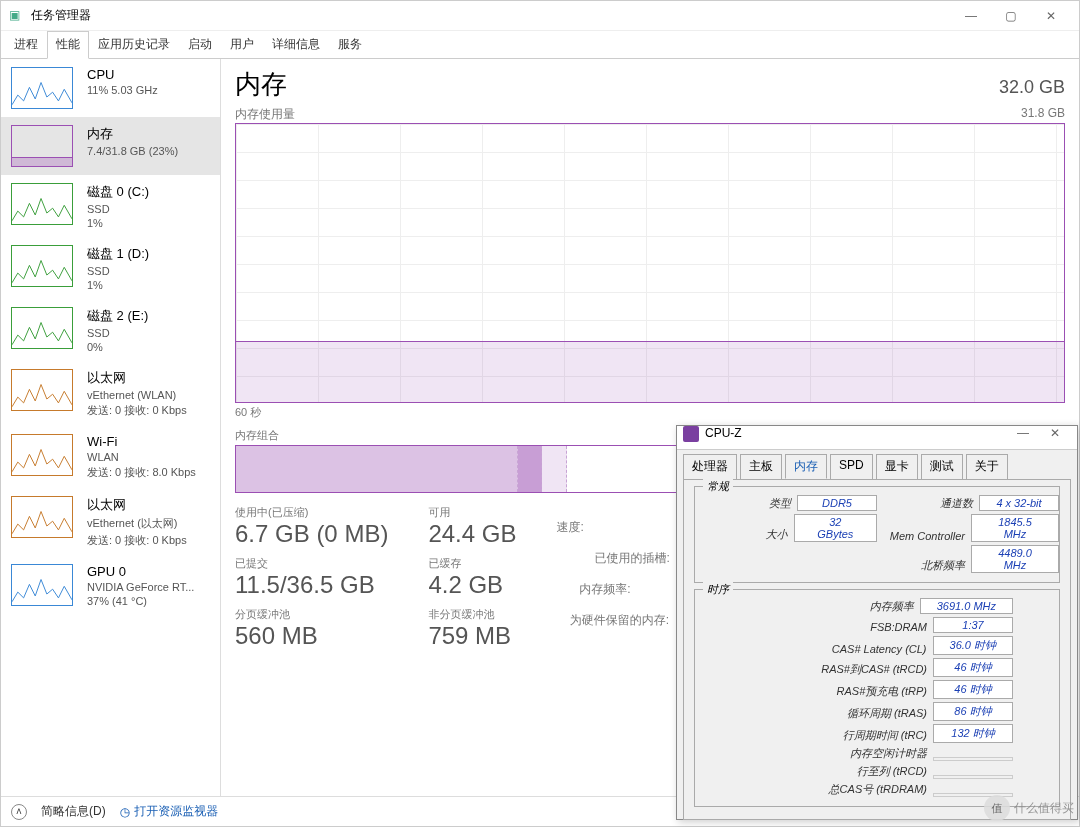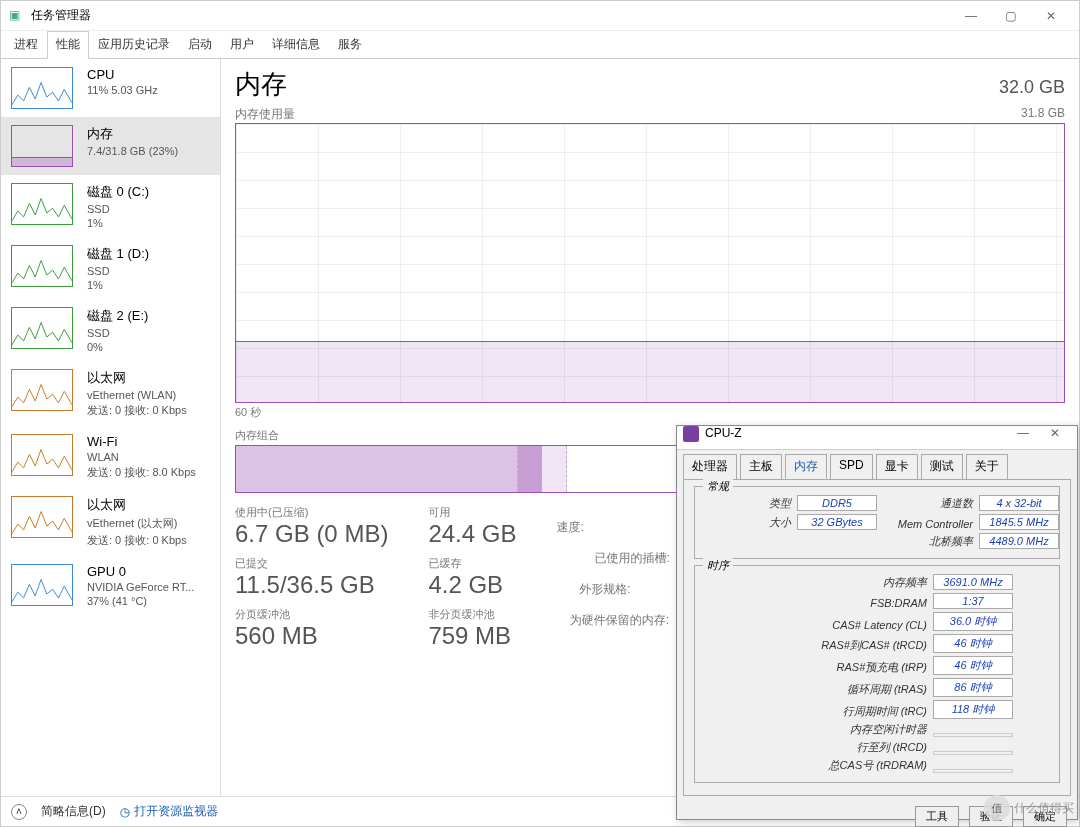--- a/index.html
+++ b/index.html
@@ -64,21 +64,21 @@
 .cz-logo{width:16px;height:16px;background:#7a3fa0;margin-right:6px;border-radius:2px;}
 .cz-title .win-controls span{width:32px;}
 .cz-tabs{display:flex;padding:4px 6px 0;gap:4px;background:#f0f0f0;}
 .cz-tab{padding:3px 8px;border:1px solid #aaa;border-bottom:none;background:#f0f0f0;font-size:12px;margin-right:-1px;cursor:default;}
 .cz-tab.active{background:#f0f0f0;color:#1a5fb4;border-bottom:1px solid #f0f0f0;position:relative;}
 .cz-body{padding:6px 10px;border:1px solid #aaa;margin:0 6px 6px;background:#f0f0f0;}
 .cz-group{border:1px solid #aaa;padding:8px 6px 6px;margin-bottom:6px;position:relative;font-style:italic;}
 .cz-group .leg{position:absolute;top:-8px;left:8px;background:#f0f0f0;padding:0 4px;font-size:11px;}
 .cz-row{display:flex;align-items:flex-end;margin-bottom:3px;gap:6px;}
 .cz-lbl{text-align:right;width:90px;font-size:11px;color:#333;}
-.cz-val{border:1px solid #aaa;background:#fff;padding:1px 3px;font-size:11px;color:#1a3fb4;text-align:center;min-width:80px;}
+.cz-val{border:1px solid #aaa;background:#fff;padding:1px 16px;font-size:11px;color:#1a3fb4;text-align:center;min-width:80px;}
 .cz-cols{display:flex;gap:6px;}
 .cz-col{flex:1;}
 .cz-timing .cz-lbl{width:140px;}
 .cz-timing .cz-val{min-width:80px;}
 .cz-timing .cz-row{justify-content:flex-end;margin-right:40px;}
 .cz-foot{display:flex;align-items:center;padding:4px 10px 6px;gap:6px;}
 .cz-btn{border:1px solid #999;background:#efefef;padding:2px 10px;font-size:11px;margin-left:4px;}
 
 
 .wm{position:absolute;right:6px;bottom:6px;z-index:20;color:#888;font-size:14px;display:flex;align-items:center;gap:4px;opacity:.85;}
@@ -254,21 +254,21 @@
         <div class="scol" id="scol3">
             <div class="prow">
               <span class="pl">速度:</span>
               <span>7400 MHz</span>
             </div>
             <div class="prow">
               <span class="pl">已使用的插槽:</span>
               <span>2/4</span>
             </div>
             <div class="prow">
-              <span class="pl">外形规格:</span>
+              <span class="pl">内存频率:</span>
               <span>DIMM</span>
             </div>
             <div class="prow">
               <span class="pl">为硬件保留的内存:</span>
               <span>220 MB</span>
             </div>
           </div>
       </div>
     </div>
   </div>
@@ -352,21 +352,21 @@
           <div class="cz-row">
             <span class="cz-lbl">RAS#预充电 (tRP)</span>
             <span class="cz-val">46 时钟</span>
           </div>
           <div class="cz-row">
             <span class="cz-lbl">循环周期 (tRAS)</span>
             <span class="cz-val">86 时钟</span>
           </div>
           <div class="cz-row">
             <span class="cz-lbl">行周期时间 (tRC)</span>
-            <span class="cz-val">118 时钟</span>
+            <span class="cz-val">132 时钟</span>
           </div>
           <div class="cz-row">
             <span class="cz-lbl">内存空闲计时器</span>
             <span class="cz-val" style="background: rgb(240, 240, 240); border-color: rgb(204, 204, 204);"></span>
           </div>
           <div class="cz-row">
             <span class="cz-lbl">行至列 (tRCD)</span>
             <span class="cz-val" style="background: rgb(240, 240, 240); border-color: rgb(204, 204, 204);"></span>
           </div>
           <div class="cz-row">

